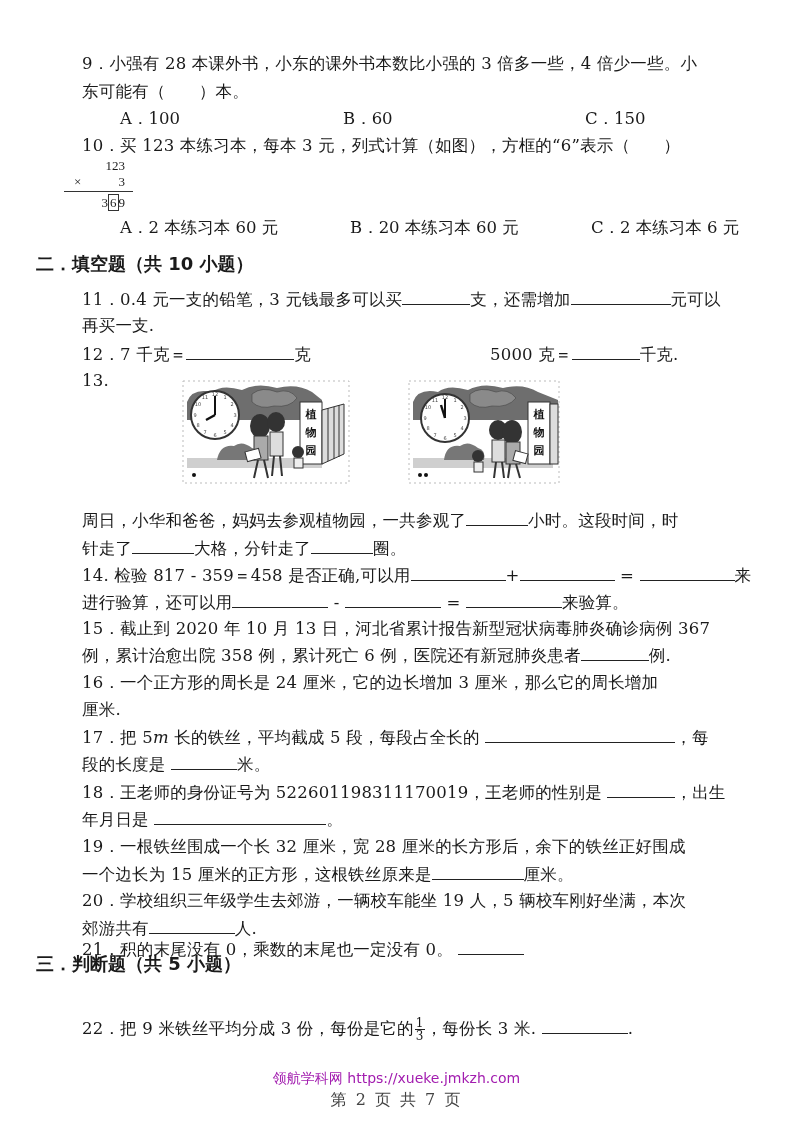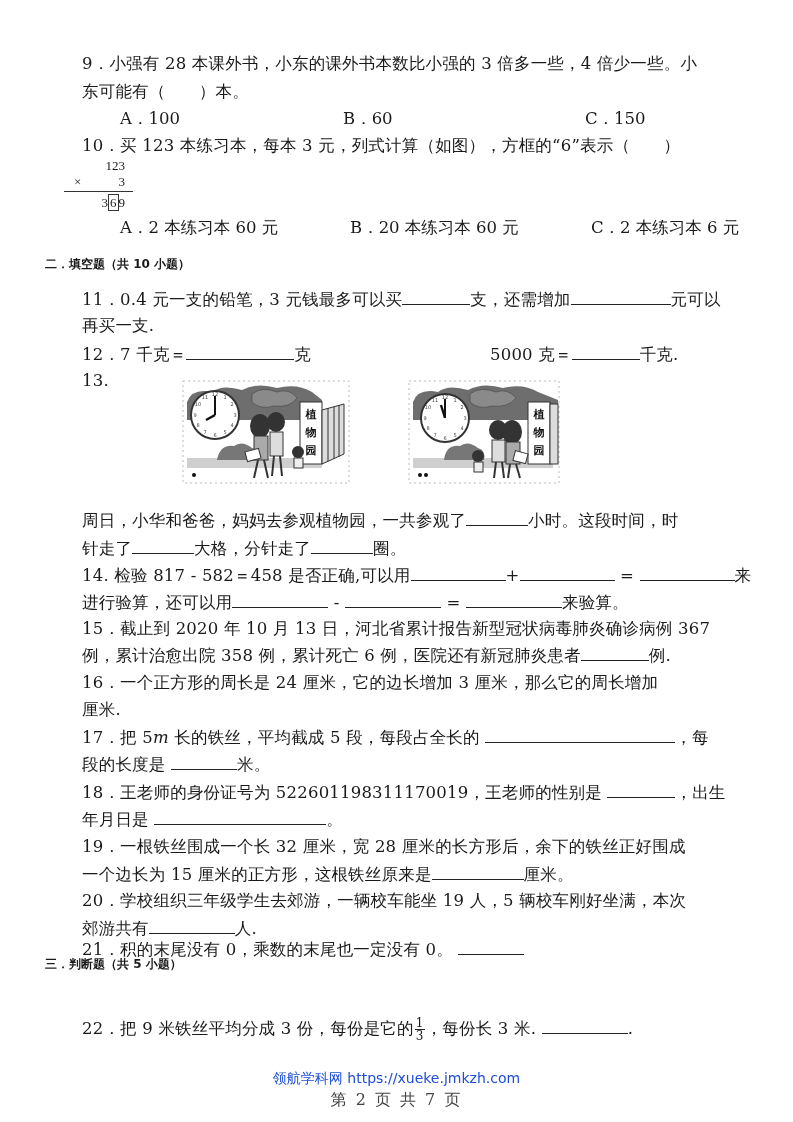--- a/index.html
+++ b/index.html
@@ -1,34 +1,34 @@
 <!DOCTYPE html>
 <html><head>
 <meta charset="utf-8">
 <style>
   html, body { margin:0; padding:0; background:#ffffff; }
   body { width:793px; height:1122px; position:relative; overflow:hidden;
          font-family:"DejaVu Serif","Liberation Serif",serif; color:#1a1a1a; }
   .page { position:absolute; left:0; top:0; width:793px; height:1122px; }
   .ln { position:absolute; left:62px; font-size:16.5px; line-height:24px; white-space:nowrap; letter-spacing:0.2px;margin-left:20px; }
-  .heading { position:absolute; left:45px; font-family:"DejaVu Sans","Liberation Sans",sans-serif;
-             font-weight:bold; font-size:12px; line-height:26px; white-space:nowrap; }
+  .heading { position:absolute; left:36px; font-family:"DejaVu Sans","Liberation Sans",sans-serif;
+             font-weight:bold; font-size:18px; line-height:26px; white-space:nowrap; }
   .blank { display:inline-block; border-bottom:1.2px solid #222; height:17px; vertical-align:baseline; }
   .opt { position:absolute; font-size:16.5px; line-height:24px; white-space:nowrap; }
   .vm { position:absolute; left:62px; top:158px; width:75px; height:55px;
         font-family:"Liberation Serif",serif; font-size:13px; }
   .vm .r { position:absolute; right:12px; }
   .vm .rule { position:absolute; left:2px; right:4px; top:33px; border-top:1.2px solid #333; }
   .boxed { border:1px solid #333; padding:0 1px; }
   .illus { position:absolute; }
   .frac { display:inline-block; vertical-align:middle; text-align:center; font-size:12px; line-height:12px; margin:0 1px; }
   .frac span { display:block; }
   .frac .num { border-bottom:1px solid #222; padding:0 1px; }
   .footer-brand { position:absolute; top:1070px; left:0; width:793px; text-align:center;
-                  font-family:"DejaVu Sans","Liberation Sans",sans-serif; font-size:14px; color:#1d4ed8; }
+                  font-family:"DejaVu Sans","Liberation Sans",sans-serif; font-size:14px; color:#a21caf; }
   .footer-page { position:absolute; top:1090px; left:0; width:793px; text-align:center;
                  font-size:16px; color:#444; letter-spacing:2px; }
 </style>
 </head>
 <body>
 
 <div class="page">
 
   <div class="ln" style="top:52px">9．小强有 28 本课外书，小东的课外书本数比小强的 3 倍多一些，4 倍少一些。小</div>
   <div class="ln" style="top:80px">东可能有（　　）本。</div>
@@ -157,21 +157,21 @@
   </div>
 
   <div class="ln" style="top:508px">
     <span>周日，小华和爸爸，妈妈去参观植物园，一共参观了</span><span class="blank" style="width:62px"></span><span>小时。这段时间，时</span>
   </div>
   <div class="ln" style="top:536px">
     <span>针走了</span><span class="blank" style="width:62px"></span><span>大格，分针走了</span><span class="blank" style="width:62px"></span><span>圈。</span>
   </div>
 
   <div class="ln" style="top:563px">
-    <span>14. 检验 817 - 582＝458 是否正确,可以用</span><span class="blank" style="width:95px"></span><span>+</span><span class="blank" style="width:95px"></span> <span>=</span> <span class="blank" style="width:95px"></span><span>来</span>
+    <span>14. 检验 817 - 359＝458 是否正确,可以用</span><span class="blank" style="width:95px"></span><span>+</span><span class="blank" style="width:95px"></span> <span>=</span> <span class="blank" style="width:95px"></span><span>来</span>
   </div>
   <div class="ln" style="top:590px">
     <span>进行验算，还可以用</span><span class="blank" style="width:96px"></span> <span>-</span> <span class="blank" style="width:96px"></span> <span>=</span> <span class="blank" style="width:96px"></span><span>来验算。</span>
   </div>
 
   <div class="ln" style="top:617px">15．截止到 2020 年 10 月 13 日，河北省累计报告新型冠状病毒肺炎确诊病例 367</div>
   <div class="ln" style="top:643px">
     <span>例，累计治愈出院 358 例，累计死亡 6 例，医院还有新冠肺炎患者</span><span class="blank" style="width:68px"></span><span>例.</span>
   </div>
 

